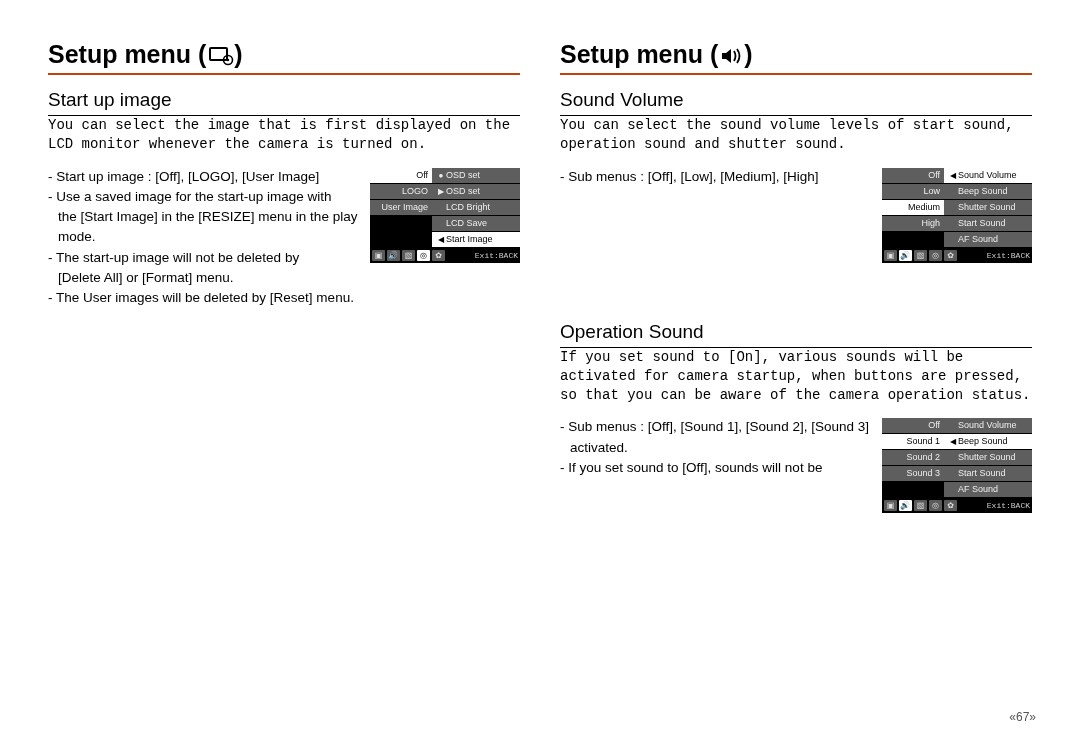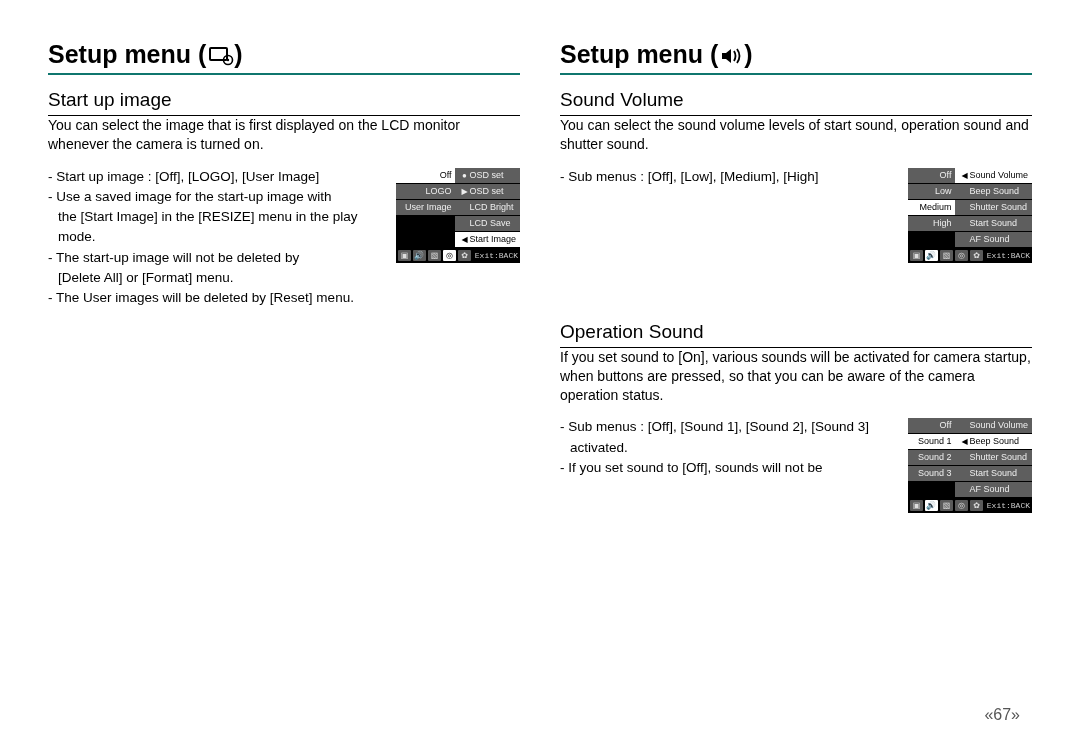--- a/index.html
+++ b/index.html
@@ -17,21 +17,21 @@
     padding: 40px 48px 10px 48px;
     gap: 40px;
   }
   .col {
     flex: 1;
     min-width: 0;
   }
   .title-row {
     display: flex;
     align-items: center;
-    border-bottom: 2px solid #0f766e;
+    border-bottom: 2px solid #c2410c;
     padding-bottom: 4px;
     margin-bottom: 14px;
   }
   .title {
     font-size: 25px;
     font-weight: 700;
   }
   .title-icon-box {
     font-size: 25px;
     font-weight: 700;
@@ -41,38 +41,39 @@
     font-size: 19px;
     font-weight: 400;
     border-bottom: 1px solid #000;
     padding-bottom: 4px;
     margin-bottom: 0;
   }
   .desc {
     font-size: 14px;
     line-height: 1.35;
     margin-bottom: 14px;
+    font-family: Liberation Mono, monospace;
   }
   .section {
     margin-bottom: 34px;
   }
   .row {
     display: flex;
     align-items: flex-start;
   }
   .textcol {
     flex: 1;
     font-size: 13.5px;
     line-height: 1.35;
   }
   .textcol .line {
     margin-bottom: 2px;
   }
   .menu {
-    width: 124px;
+    width: 150px;
     background: #000;
     color: #ccc;
     font-size: 9px;
     box-sizing: border-box;
     flex-shrink: 0;
   }
   .menu-body {
     display: flex;
   }
   .menu-left {
@@ -143,23 +144,23 @@
     background: #fff;
     color: #000;
   }
   .menu-footer .exit {
     font-size: 8px;
     color: #ccc;
     font-family: Liberation Mono, monospace;
   }
   .pagenum {
     position: absolute;
-    right: 60px;
+    right: 44px;
     bottom: 22px;
-    font-size: 16px;
+    font-size: 12px;
     color: #555;
   }
   svg.display-icon { vertical-align: -3px; }
   svg.sound-icon { vertical-align: -3px; }
 </style>
 </head>
 <body>
 
 <div class="page">
 

